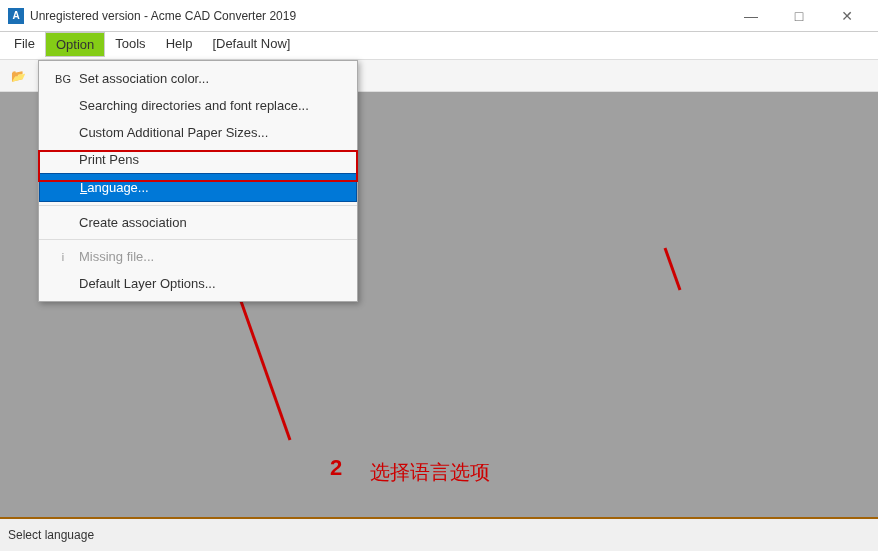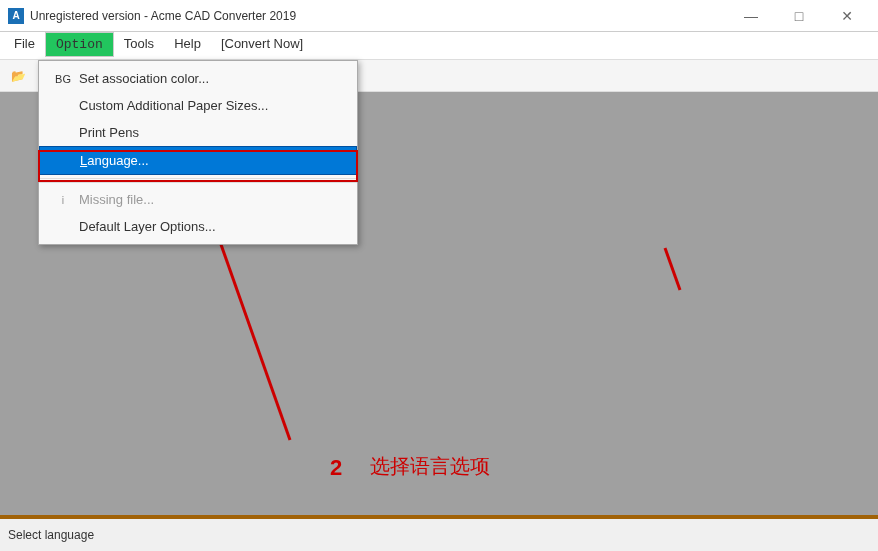--- a/index.html
+++ b/index.html
@@ -72,23 +72,22 @@
       border-bottom: 1px solid #ddd;
     }
     .menu-item {
       padding: 4px 10px;
       cursor: pointer;
       font-size: 13px;
       color: #333;
       position: relative;
     }
     .menu-item.active {
-      background: #22c55e;
+      background: #84cc16;
       border: 1px solid #ccc;
-      font-family: Liberation Mono, monospace;
     }
 
     
     .toolbar {
       height: 32px;
       background: #f5f5f5;
       display: flex;
       align-items: center;
       padding: 0 6px;
       border-bottom: 1px solid #ddd;
@@ -200,36 +199,36 @@
       position: absolute;
       bottom: 70px;
       left: 330px;
       font-size: 22px;
       color: #cc0000;
       z-index: 60;
       font-weight: bold;
     }
     .step-text {
       position: absolute;
-      bottom: 71px;
+      bottom: 65px;
       left: 370px;
       font-size: 20px;
       color: #cc0000;
       z-index: 60;
     }
 
     
     .status-bar {
       position: absolute;
       bottom: 0;
       left: 0;
       right: 0;
       height: 22px;
       background: #f0f0f0;
-      border-top: 4px solid #a16207;
+      border-top: 2px solid #a16207;
       display: flex;
       align-items: center;
       padding: 16px 8px;
       font-size: 12px;
       color: #333;
     }
   </style>
 </head>
 <body>
 
@@ -243,21 +242,21 @@
     <button class="title-btn">□</button>
     <button class="title-btn close">✕</button>
   </div>
 </div>
 
 <div class="menu-bar">
   <div class="menu-item">File</div>
   <div class="menu-item active">Option</div>
   <div class="menu-item">Tools</div>
   <div class="menu-item">Help</div>
-  <div class="menu-item">[Convert Now]</div>
+  <div class="menu-item">[Default Now]</div>
 </div>
 
 <div class="toolbar">
   <button class="toolbar-btn">📂</button>
   <button class="toolbar-btn">💾</button>
   <div class="toolbar-sep"></div>
   <button class="toolbar-btn">🖨</button>
   <div class="toolbar-sep"></div>
   <button class="toolbar-btn">🔍</button>
   <button class="toolbar-btn">🔎</button>
@@ -273,31 +272,39 @@
 
 <div class="main-area"></div>
 
 <div class="dropdown-menu">
   <div class="dropdown-item">
     <span class="item-icon">BG</span>
     <span>Set association color...</span>
   </div>
   <div class="dropdown-item">
     <span class="item-icon"></span>
+    <span>Searching directories and font replace...</span>
+  </div>
+  <div class="dropdown-item">
+    <span class="item-icon"></span>
     <span>Custom Additional Paper Sizes...</span>
   </div>
   <div class="dropdown-item">
     <span class="item-icon"></span>
     <span>Print Pens</span>
   </div>
   <div class="dropdown-item highlighted">
     <span class="item-icon"></span>
     <span><span class="underline">L</span>anguage...</span>
   </div>
   <div class="dropdown-separator"></div>
+  <div class="dropdown-item">
+    <span class="item-icon"></span>
+    <span>Create association</span>
+  </div>
   <div class="dropdown-separator"></div>
   <div class="dropdown-item disabled">
     <span class="item-icon">ℹ</span>
     <span>Missing file...</span>
   </div>
   <div class="dropdown-item">
     <span class="item-icon"></span>
     <span>Default Layer Options...</span>
   </div>
 </div>

